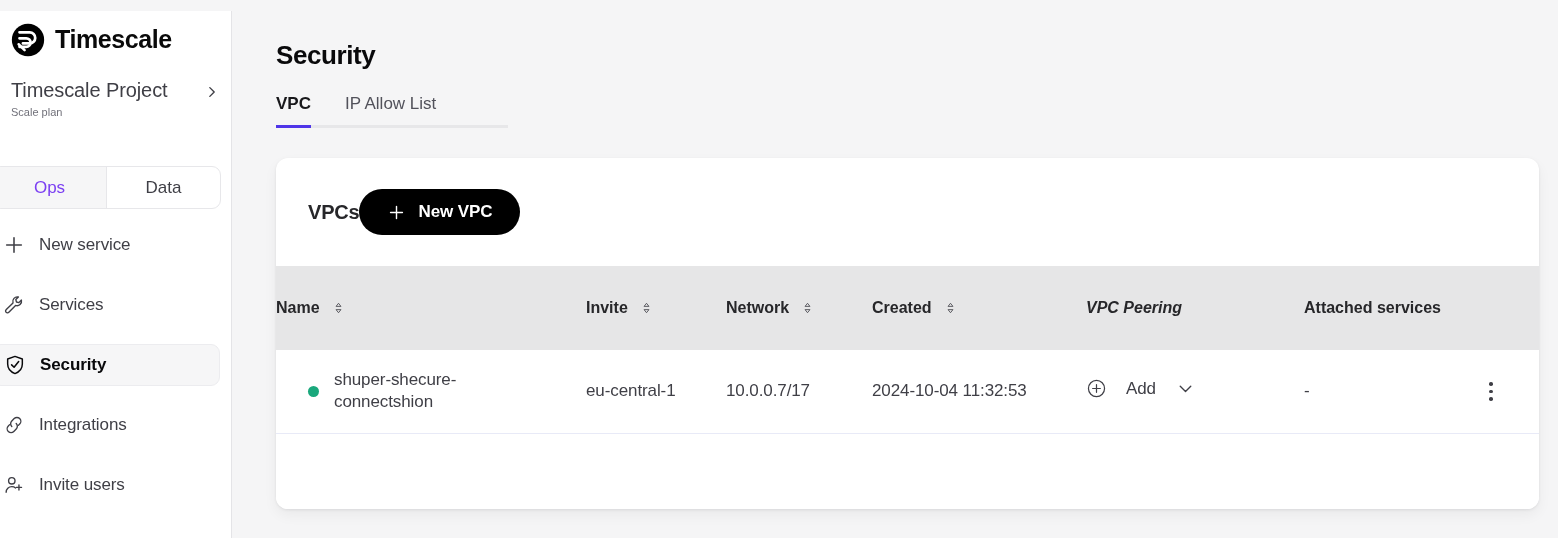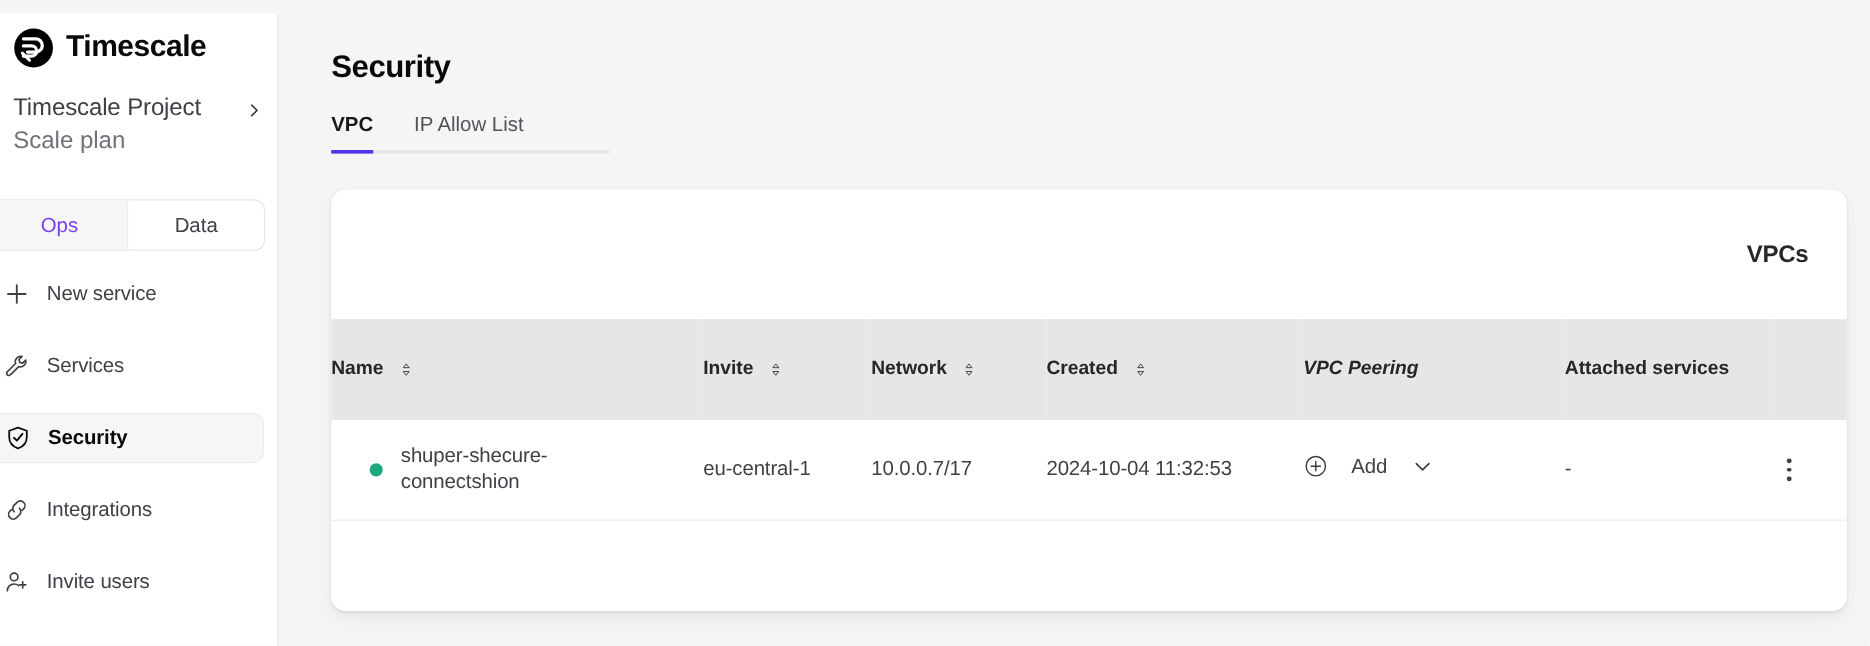--- a/index.html
+++ b/index.html
@@ -39,21 +39,21 @@
   }
   .project-row {
     display: flex; align-items: center; justify-content: space-between;
   }
   .project-name {
     font-size: 20px; color: #3f3f46; letter-spacing: -0.1px;
   }
   .chevron-right { width: 12px; height: 12px; display:block; }
   .project-plan {
     margin-top: 4px;
-    font-size: 20px; color: #71717a;
+    font-size: 11px; color: #71717a;
   }
 
   .segmented {
     position: absolute;
     left: -8px;
     top: 155px;
     width: 229px;
     height: 43px;
     display: flex;
     border: 1px solid #e7e7ea;
@@ -152,21 +152,21 @@
   .card {
     margin-top: 30px;
     background: #ffffff;
     border-radius: 12px;
     box-shadow: 0 1px 3px rgba(16,16,24,0.08), 0 6px 14px rgba(16,16,24,0.05);
     overflow: hidden;
     width: 1263px;
   }
   .card-head {
     height: 108px;
-    display: flex; align-items: center; justify-content: flex-end;
+    display: flex; align-items: center; justify-content: flex-start;
     padding: 0 32px;
     box-sizing: border-box;
   }
   .card-title {
     font-size: 20px; font-weight: 700; color: #27272a; letter-spacing: -0.2px;
   }
   .btn-primary {
     display: inline-flex; align-items: center; gap: 12px;
     background: #000000;
     color: #ffffff;
@@ -327,20 +327,28 @@
 
     <div class="tabs">
       <div class="tab active">VPC</div>
       <div class="tab">IP Allow List</div>
     </div>
 
     <div class="card">
 
       <div class="card-head">
         <span class="card-title">VPCs</span>
+        <button class="btn-primary">
+          <span>
+            <svg viewBox="0 0 24 24" width="19" height="19">
+              <path d="M12 4.5 V19.5 M4.5 12 H19.5" stroke="#ffffff" stroke-width="1.8" stroke-linecap="round"></path>
+            </svg>
+          </span>
+          <span>New VPC</span>
+        </button>
       </div>
 
       <table class="vpc-table">
         <thead>
           <tr>
             <th class="th-name">
               <div class="th-inner">
                 <span>Name</span>
                 <span>
                   <svg viewBox="0 0 16 16" width="13" height="16">

